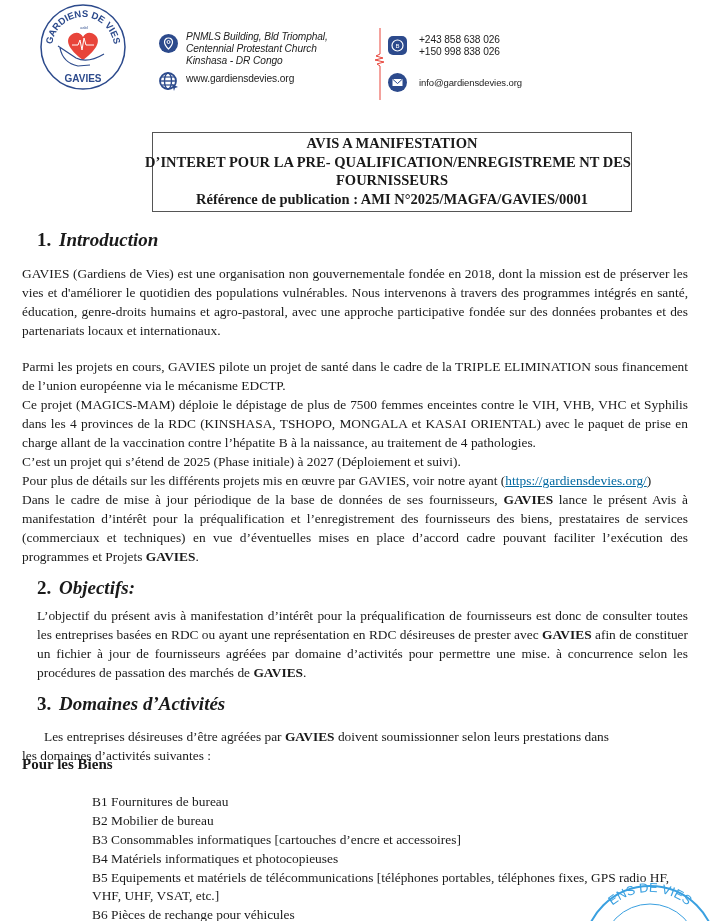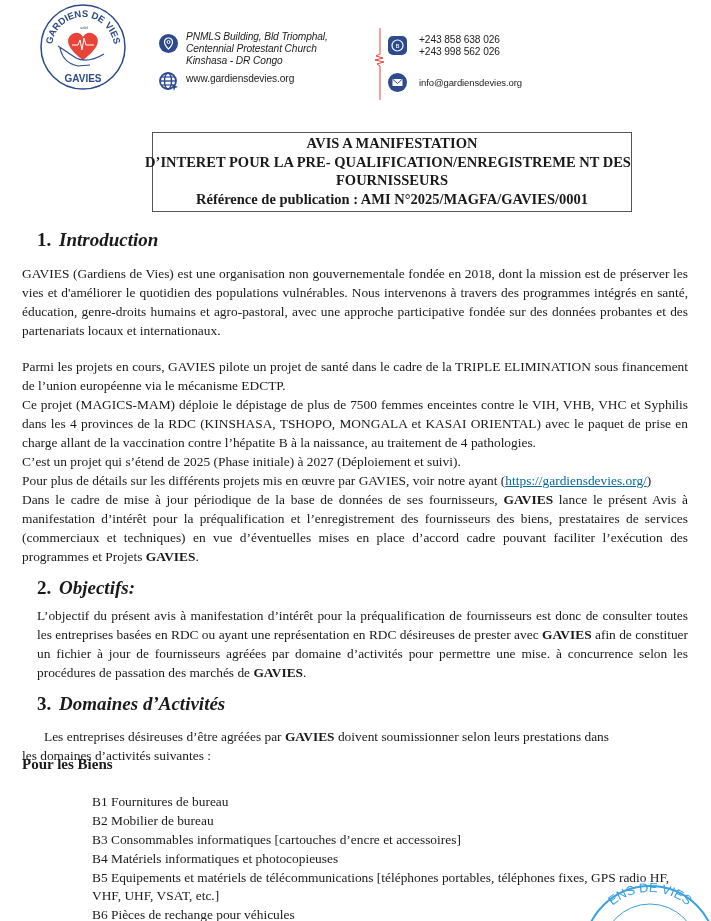--- a/index.html
+++ b/index.html
@@ -90,21 +90,21 @@
   </svg>
 
   <span class="icon-sq" style="left:388px;top:36px;">
     <svg width="19" height="19" viewBox="0 0 19 19">
         <circle cx="9.5" cy="9.5" r="5.5" fill="none" stroke="#fff" stroke-width="1.2"></circle>
         <text x="9.5" y="12" font-size="6" text-anchor="middle" fill="#fff" font-family="Liberation Sans, sans-serif">B</text>
       </svg>
   </span>
   <div class="phones lh-text">
     <div>+243 858 638 026</div>
-    <div>+243 998 562 026</div>
+    <div>+150 998 838 026</div>
   </div>
 
   <span class="icon-circle" style="left:388px;top:73px;">
     <svg width="19" height="19" viewBox="0 0 19 19">
         <rect x="4.5" y="6" width="10" height="7" fill="#fff"></rect>
         <polyline points="4.5,6 9.5,10.5 14.5,6" fill="none" stroke="#2c4a8c" stroke-width="1"></polyline>
       </svg>
   </span>
   <div class="email lh-text">info@gardiensdevies.org</div>
 </div>

